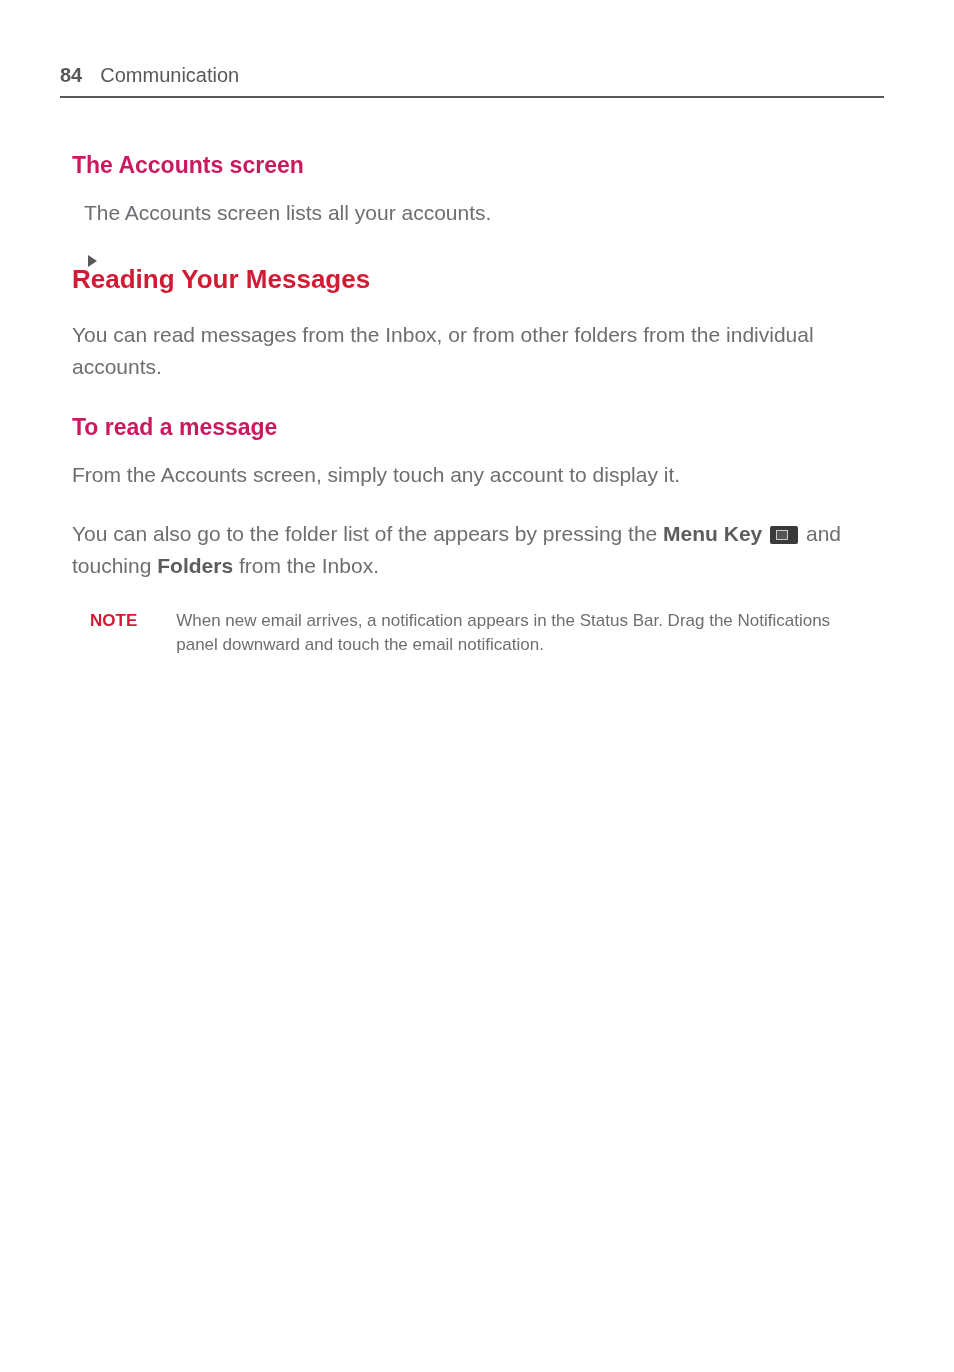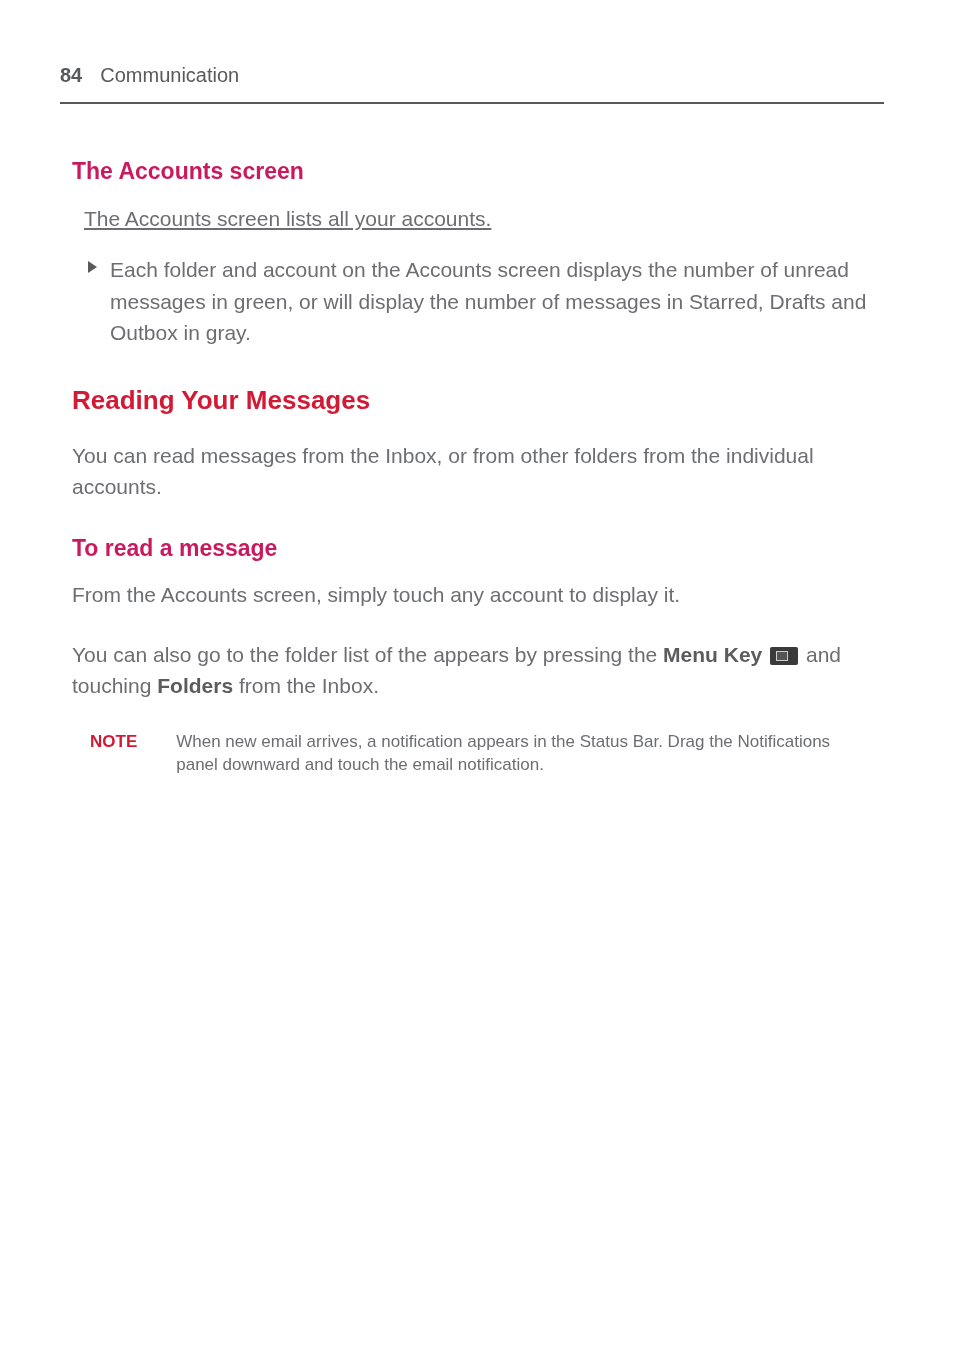--- a/index.html
+++ b/index.html
@@ -11,41 +11,40 @@
       color: #58595b;
       padding: 60px 70px 60px 60px;
       font-size: 21px;
       line-height: 1.5;
     }
     .header-row {
       display: flex;
       align-items: baseline;
       gap: 18px;
       border-bottom: 2px solid #58595b;
-      padding-bottom: 12px;
+      padding-bottom: 6px;
       margin-bottom: 50px;
     }
     .page-num {
       font-weight: bold;
       font-size: 20px;
       color: #58595b;
     }
     .chapter {
       font-size: 20px;
       color: #58595b;
     }
     .subsection {
       color: #ca1a5f;
       font-size: 23px;
       margin: 0 0 14px 12px;
     }
     .body-p {
       margin: 0 0 20px 24px;
       color: #6d6e71;
-      text-decoration: underline;
     }
     .bullet-block {
       margin: 0 0 22px 50px;
       position: relative;
       color: #6d6e71;
     }
     .bullet-block .triangle {
       position: absolute;
       left: -22px;
       top: 7px;
@@ -107,21 +106,20 @@
   <span class="page-num">84</span>
   <span class="chapter">Communication</span>
 </div>
 
 <h3 class="subsection">The Accounts screen</h3>
 
 <p class="body-p">The Accounts screen lists all your accounts.</p>
 
 <div class="bullet-block">
   <span class="triangle"></span>
-  <p>Each folder and account on the Accounts screen displays the number of unread messages in green, or will display the number of messages in Starred, Drafts and Outbox in gray.</p>
 </div>
 
 <h2 class="section-h">Reading Your Messages</h2>
 
 <p class="intro-p">You can read messages from the Inbox, or from other folders from the individual accounts.</p>
 
 <h3 class="subsection">To read a message</h3>
 
 <p class="intro-p">From the Accounts screen, simply touch any account to display it.</p>
 

